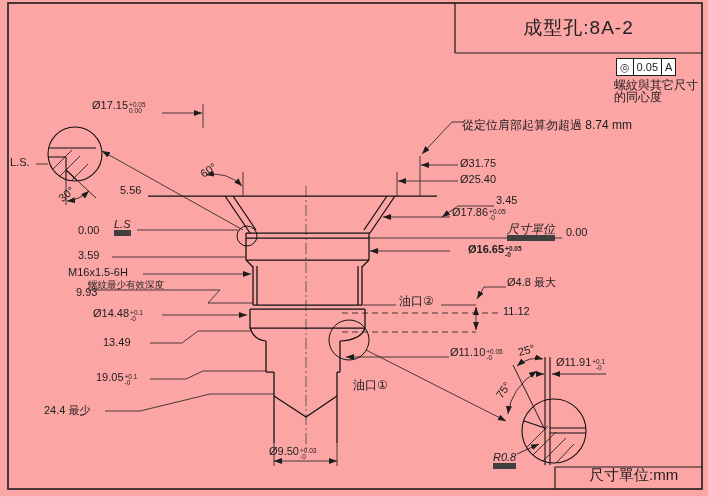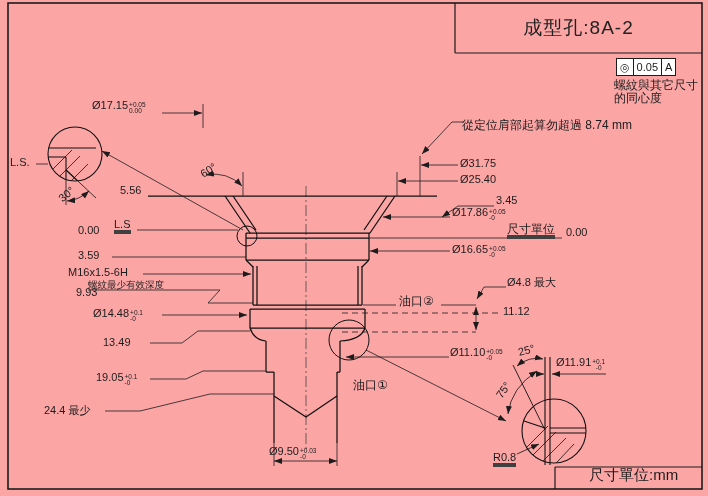--- a/index.html
+++ b/index.html
@@ -2,21 +2,21 @@
 <html><head>
 <meta charset="utf-8">
 <style>
   html,body{margin:0;padding:0;background:#e8e8e8;}
   #stage{position:relative;width:708px;height:496px;background:#fca5a5;overflow:hidden;
          font-family:"Liberation Sans","DejaVu Sans",sans-serif;color:#1c1c1c;}
   #draw{position:absolute;left:0;top:0;}
   .lbl{position:absolute;font-size:11px;line-height:12px;white-space:nowrap;color:#1c1c1c;}
   .cjk{font-size:12px;}
   .small{font-size:9.5px;}
-  .ul{border-bottom:4px solid #404040;}
+  .ul{border-bottom:6px solid #404040;font-style:italic;}
   .tol{display:inline-flex;flex-direction:column;font-size:6.5px;line-height:6px;
        margin-left:1px;vertical-align:2px;}
   .tol i{font-style:normal;}
   .title{position:absolute;left:455px;top:3px;width:247px;height:50px;display:flex;
          align-items:center;justify-content:center;font-size:19px;letter-spacing:1px;color:#222;}
   .fcf{position:absolute;left:617px;top:58px;display:flex;font-size:11px;color:#1c1c1c;}
   .fcf .cell{border:1px solid #1c1c1c;height:16px;display:flex;align-items:center;
              justify-content:center;padding:0 3px;margin-left:-1px;background:#fff;}
   .units{position:absolute;left:589px;top:466px;font-size:15px;color:#1c1c1c;}
 </style>
@@ -147,21 +147,21 @@
   </svg>
 
   <div class="title">成型孔:8A-2</div>
 
   <div class="fcf">
     <span class="cell">◎</span>
     <span class="cell">0.05</span>
     <span class="cell">A</span>
   </div>
   <span class="lbl cjk" style="left:614px;top:79px;text-align:right;">螺紋與其它尺寸</span>
-  <span class="lbl cjk" style="left:614px;top:92px;">的同心度</span>
+  <span class="lbl cjk" style="left:614px;top:92px;font-family:Liberation Mono, monospace;">的同心度</span>
 
   <span class="lbl cjk" style="left:462px;top:119px;">從定位肩部起算勿超過 8.74 mm</span>
 
   <span class="lbl" style="left:92px;top:99px;">
     <span>Ø17.15</span><span class="tol">
         <i>+0.05</i>
         <i>0.00</i>
       </span>
   </span>
   <span class="lbl" style="left:10px;top:156px;">L.S.</span>
@@ -199,21 +199,21 @@
   <span class="lbl" style="left:460px;top:173px;">Ø25.40</span>
   <span class="lbl" style="left:496px;top:194px;">3.45</span>
   <span class="lbl" style="left:452px;top:206px;">
     <span>Ø17.86</span><span class="tol">
         <i>+0.05</i>
         <i>-0</i>
       </span>
   </span>
   <span class="lbl cjk ul" style="left:507px;top:223px;">尺寸單位</span>
   <span class="lbl" style="left:566px;top:226px;">0.00</span>
-  <span class="lbl" style="left:452px;top:243px;">
+  <span class="lbl" style="left:468px;top:243px;font-weight:bold;">
     <span>Ø16.65</span><span class="tol">
         <i>+0.05</i>
         <i>-0</i>
       </span>
   </span>
   <span class="lbl" style="left:507px;top:276px;">Ø4.8 最大</span>
   <span class="lbl cjk" style="left:399px;top:295px;">油口②</span>
   <span class="lbl" style="left:503px;top:305px;">11.12</span>
   <span class="lbl" style="left:450px;top:346px;">
     <span>Ø11.10</span><span class="tol">

